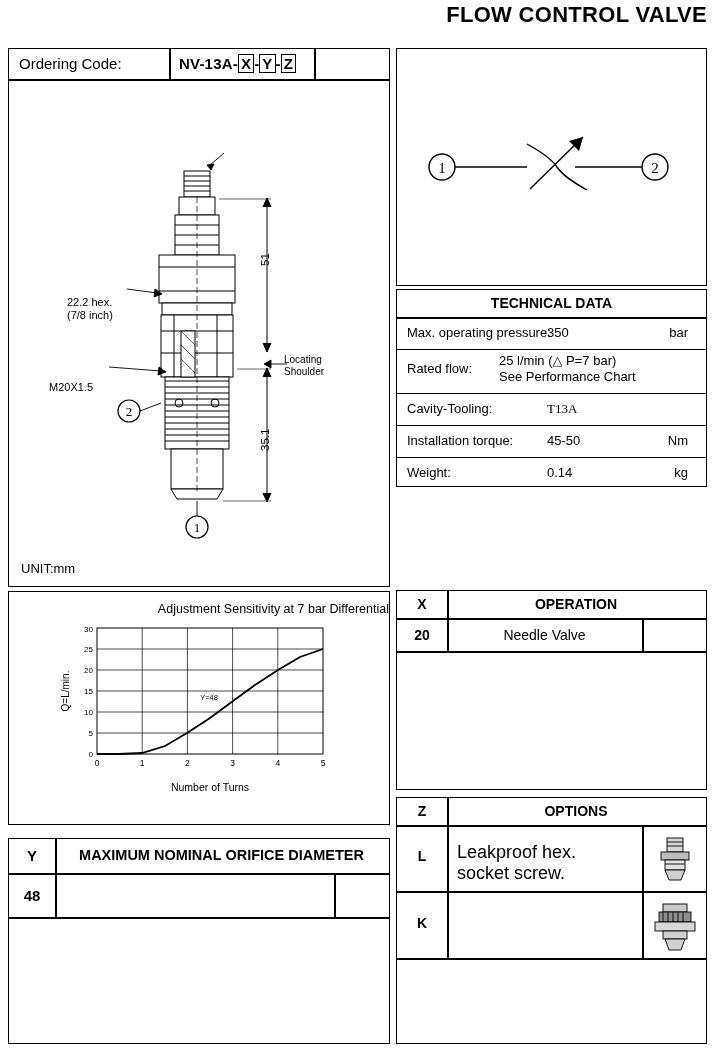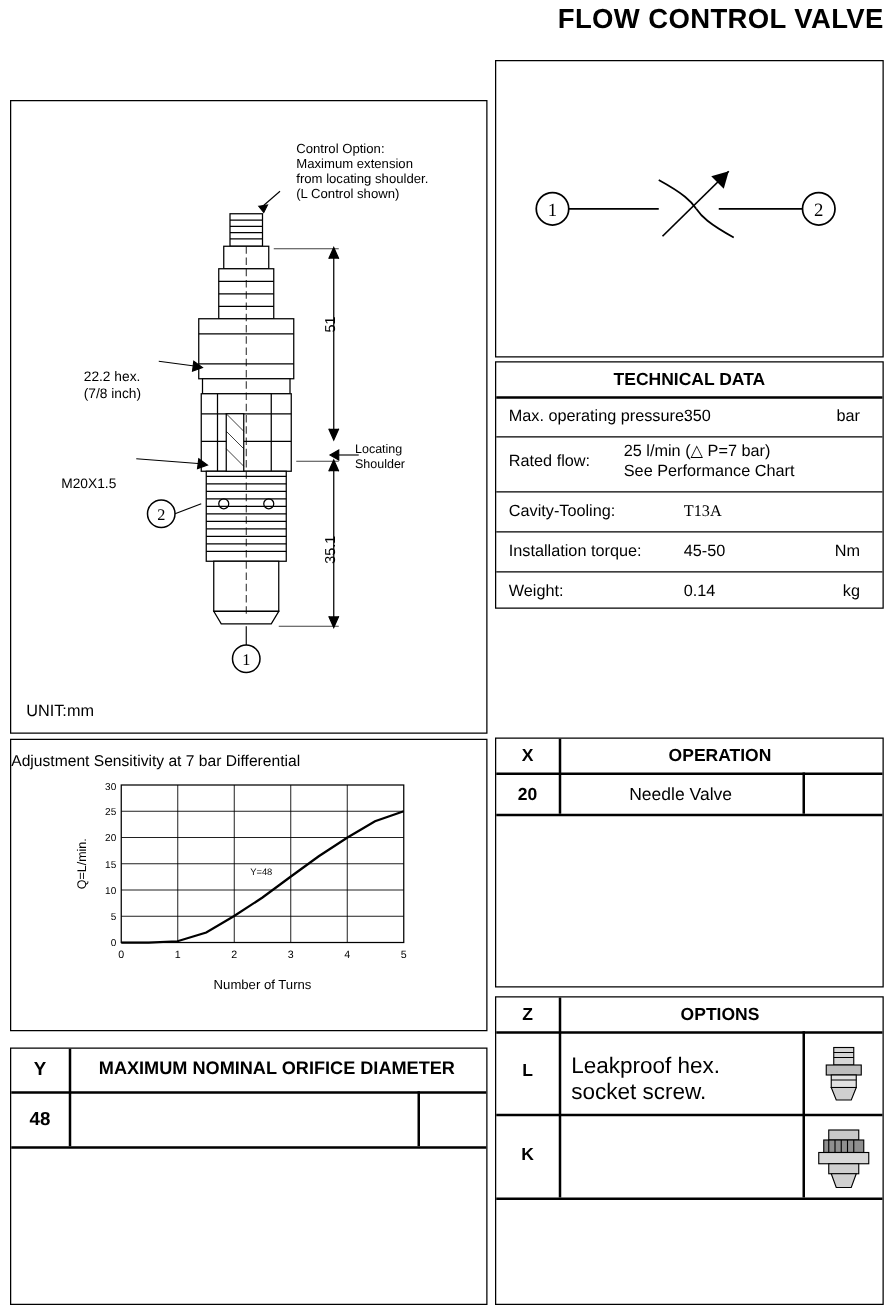--- a/index.html
+++ b/index.html
@@ -63,41 +63,49 @@
   
   #z-box{left:396px;top:797px;width:311px;height:247px;}
   #z-head-line{position:absolute;left:0;top:27px;width:100%;height:1.5px;background:#000;}
   #z-row-line1{position:absolute;left:0;top:93px;width:100%;height:1.5px;background:#000;}
   #z-row-line2{position:absolute;left:0;top:160px;width:100%;height:1.5px;background:#000;}
   #z-col-line{position:absolute;left:50px;top:0;width:1.5px;height:160px;background:#000;}
   #z-col-line2{position:absolute;left:245px;top:27px;width:1.5px;height:133px;background:#000;}
 
   
   #chart-box{left:8px;top:591px;width:382px;height:234px;}
-  .chart-title{position:absolute;left:0;top:10px;width:100%;text-align:left;font-size:12.5px;}
+  .chart-title{position:absolute;left:0;top:10px;width:100%;text-align:right;font-size:12.5px;}
 
   
   #y-box{left:8px;top:838px;width:382px;height:206px;}
   #y-head-line{position:absolute;left:0;top:34px;width:100%;height:1.5px;background:#000;}
   #y-row-line{position:absolute;left:0;top:78px;width:100%;height:1.5px;background:#000;}
   #y-col-line{position:absolute;left:46px;top:0;width:1.5px;height:78px;background:#000;}
   #y-col-line2{position:absolute;left:325px;top:34px;width:1.5px;height:44px;background:#000;}
 
   .lbl{position:absolute;font-size:11px;line-height:1.15;}
   svg{display:block;}
 </style>
 </head>
 <body>
 
 <div class="page">
 
   <div class="header">
     <div class="title">FLOW CONTROL VALVE</div>
   </div>
 
+  <div class="box" id="ordering-box">
+    <div id="ordering-label">Ordering Code:</div>
+    <div id="ordering-sep"></div>
+    <div id="ordering-code">
+      <span>NV-13A-</span><span class="codebox">X</span><span>-</span><span class="codebox">Y</span><span>-</span><span class="codebox">Z</span>
+    </div>
+    <div id="ordering-sep2"></div>
+  </div>
 
   <div class="box" id="drawing-box">
 
     <svg width="379" height="504" viewBox="0 0 379 504">
       <g stroke="#000" fill="none" stroke-width="1">
 
         <rect x="175" y="90" width="26" height="26" fill="#fff"></rect>
         <line x1="175" y1="95" x2="201" y2="95"></line>
         <line x1="175" y1="100" x2="201" y2="100"></line>
         <line x1="175" y1="105" x2="201" y2="105"></line>
@@ -172,24 +180,20 @@
       <g fill="none" stroke="#000" stroke-width="1.2">
         <circle cx="120" cy="330" r="11"></circle>
         <circle cx="188" cy="446" r="11"></circle>
       </g>
       <text x="120" y="335" font-size="13" text-anchor="middle" font-family="Liberation Serif, serif">2</text>
       <text x="188" y="451" font-size="13" text-anchor="middle" font-family="Liberation Serif, serif">1</text>
       <line x1="131" y1="330" x2="152" y2="322" stroke="#000" stroke-width="0.9"></line>
       <line x1="188" y1="435" x2="188" y2="420" stroke="#000" stroke-width="0.9"></line>
     </svg>
 
-    <div class="lbl" style="left:228px;top:32px;width:130px;font-size:10.5px;white-space:pre-line;">Control Option:
-Maximum extension
-from locating shoulder.
-(L Control shown)</div>
     <div class="lbl" style="left:58px;top:215px;width:80px;font-size:11px;white-space:pre-line;">22.2 hex.
 (7/8 inch)</div>
     <div class="lbl" style="left:40px;top:300px;font-size:11px;">M20X1.5</div>
     <div class="lbl" style="left:275px;top:273px;width:70px;font-size:10px;white-space:pre-line;">Locating
 Shoulder</div>
     <div class="lbl" style="left:250px;top:185px;font-size:11.5px;transform:rotate(-90deg);transform-origin:left top;">51</div>
     <div class="lbl" style="left:250px;top:370px;font-size:11.5px;transform:rotate(-90deg);transform-origin:left top;">35.1</div>
 
     <div id="unit-label">UNIT:mm</div>
   </div>

